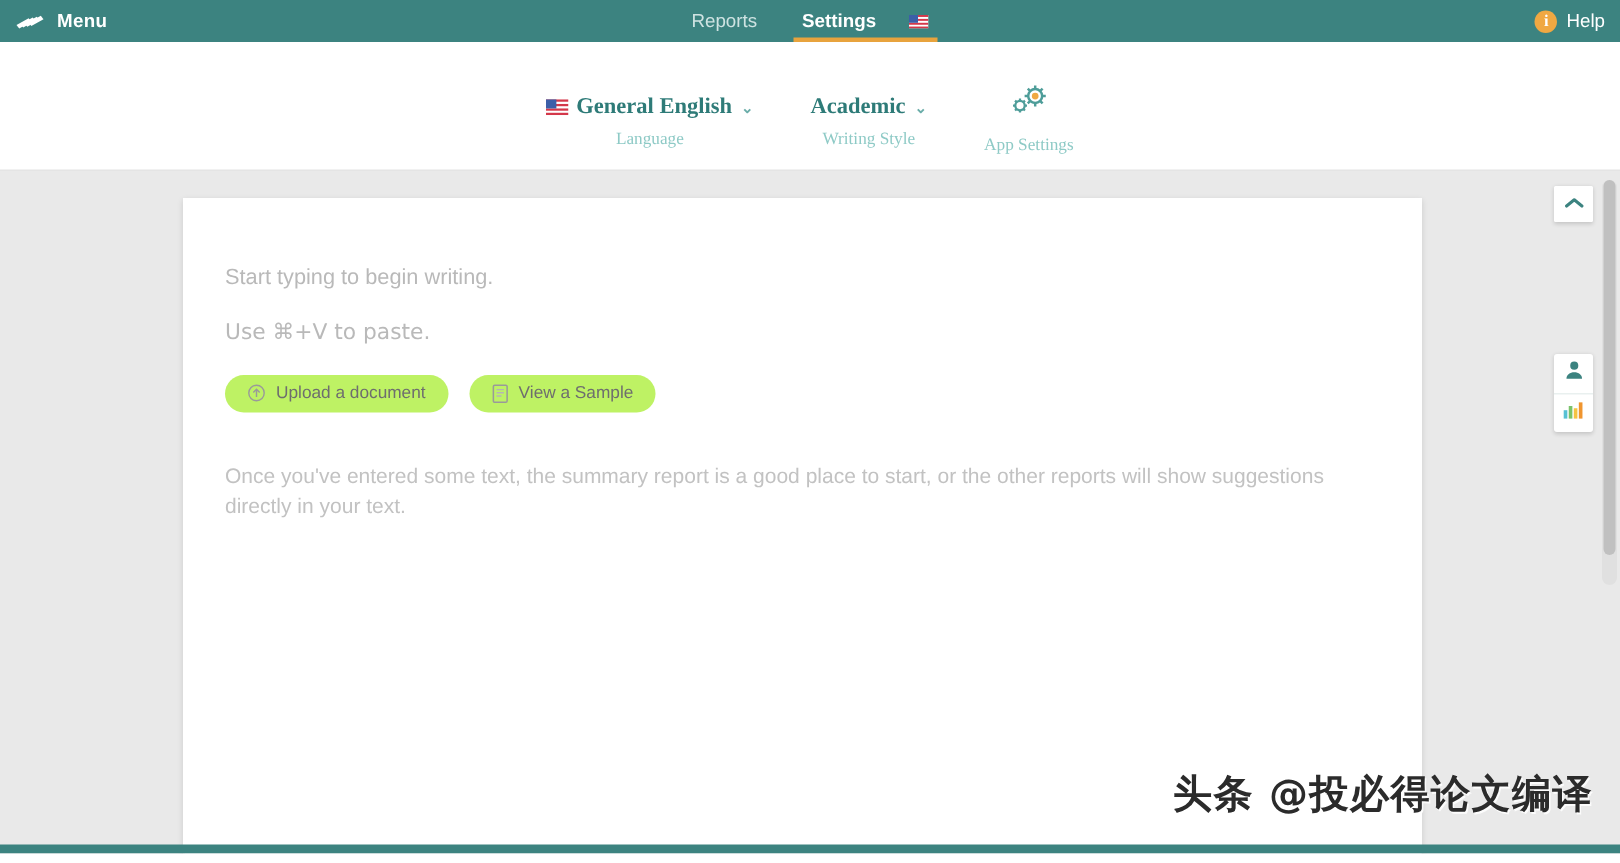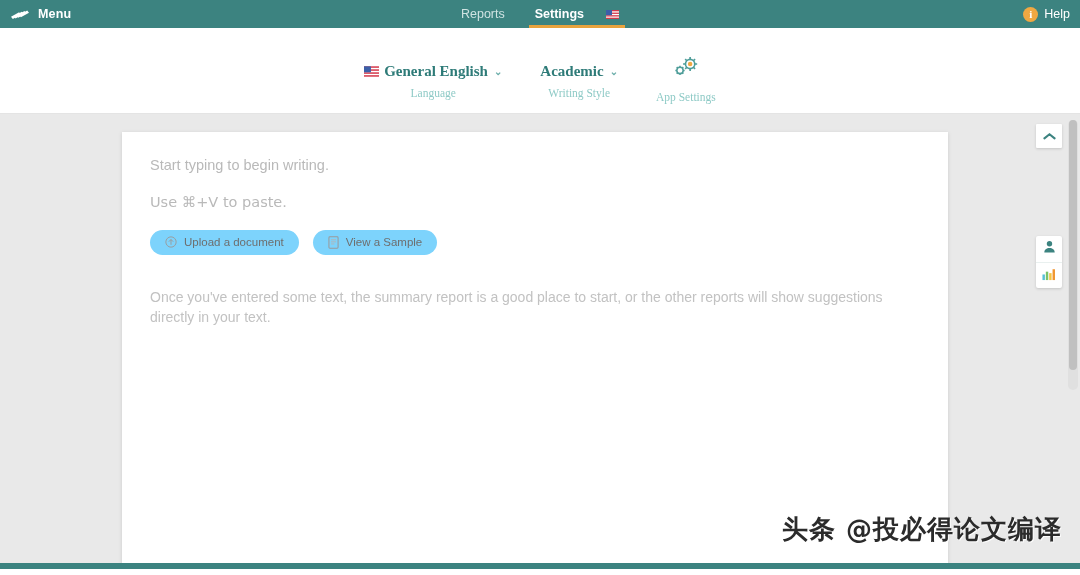--- a/index.html
+++ b/index.html
@@ -140,39 +140,39 @@
   }
   .doc-card {
     position: absolute;
     left: 122px;
     top: 18px;
     width: 826px;
     height: 448px;
     background: #ffffff;
     box-shadow: 0 1px 4px rgba(0,0,0,.13);
   }
-  .doc-inner { padding: 24px 28px; }
+  .doc-inner { padding: 44px 28px; }
   .ph-line {
     font-size: 14.5px;
     color: #b9b9b9;
     margin-bottom: 18px;
     line-height: 1.3;
   }
   .cmd { font-family: "DejaVu Sans", sans-serif; }
   .btn-row {
     display: flex;
     gap: 14px;
     margin-top: 4px;
     margin-bottom: 32px;
   }
   .pill {
     display: flex;
     align-items: center;
     gap: 7px;
-    background: #7dd3fc;
+    background: #bef264;
     border: none;
     border-radius: 14px;
     padding: 6px 15px;
     font-size: 11.5px;
     color: #6e6e6e;
     cursor: pointer;
     font-family: "Liberation Sans", sans-serif;
   }
   .pill svg { display: block; }
   .summary {

